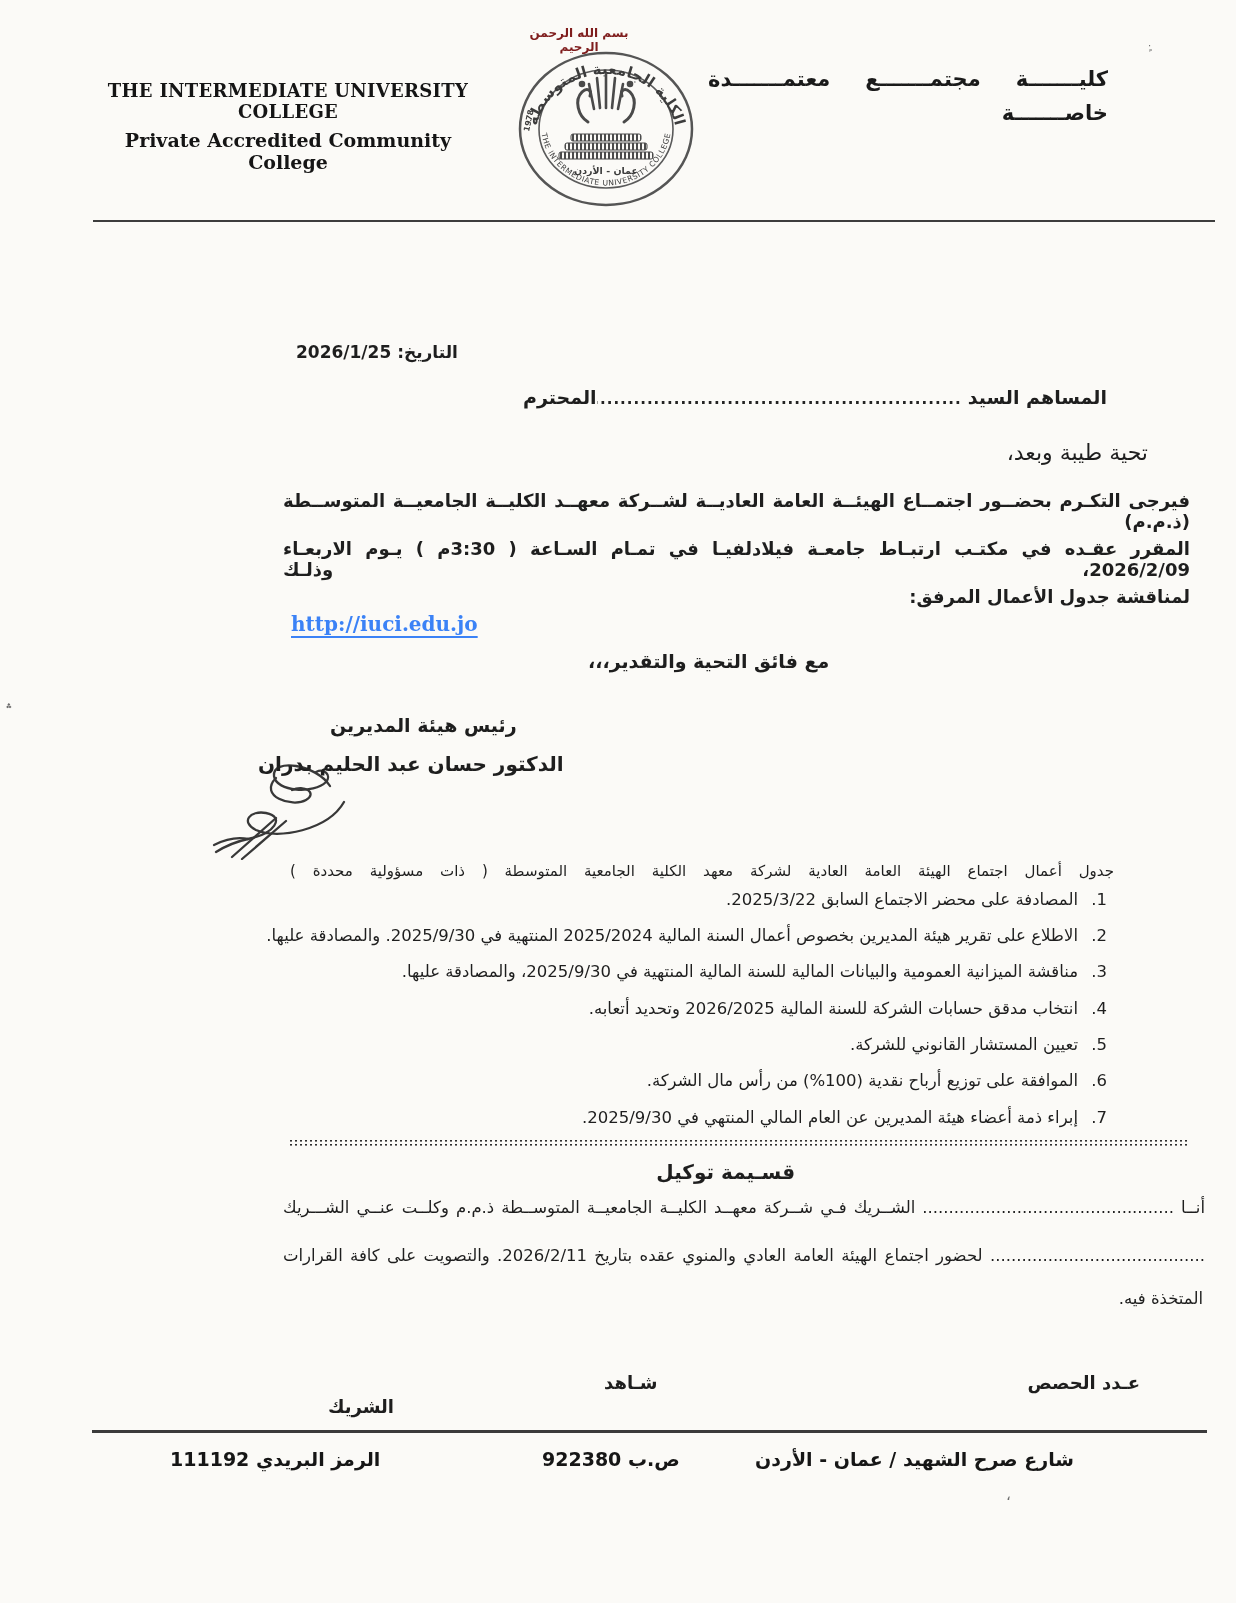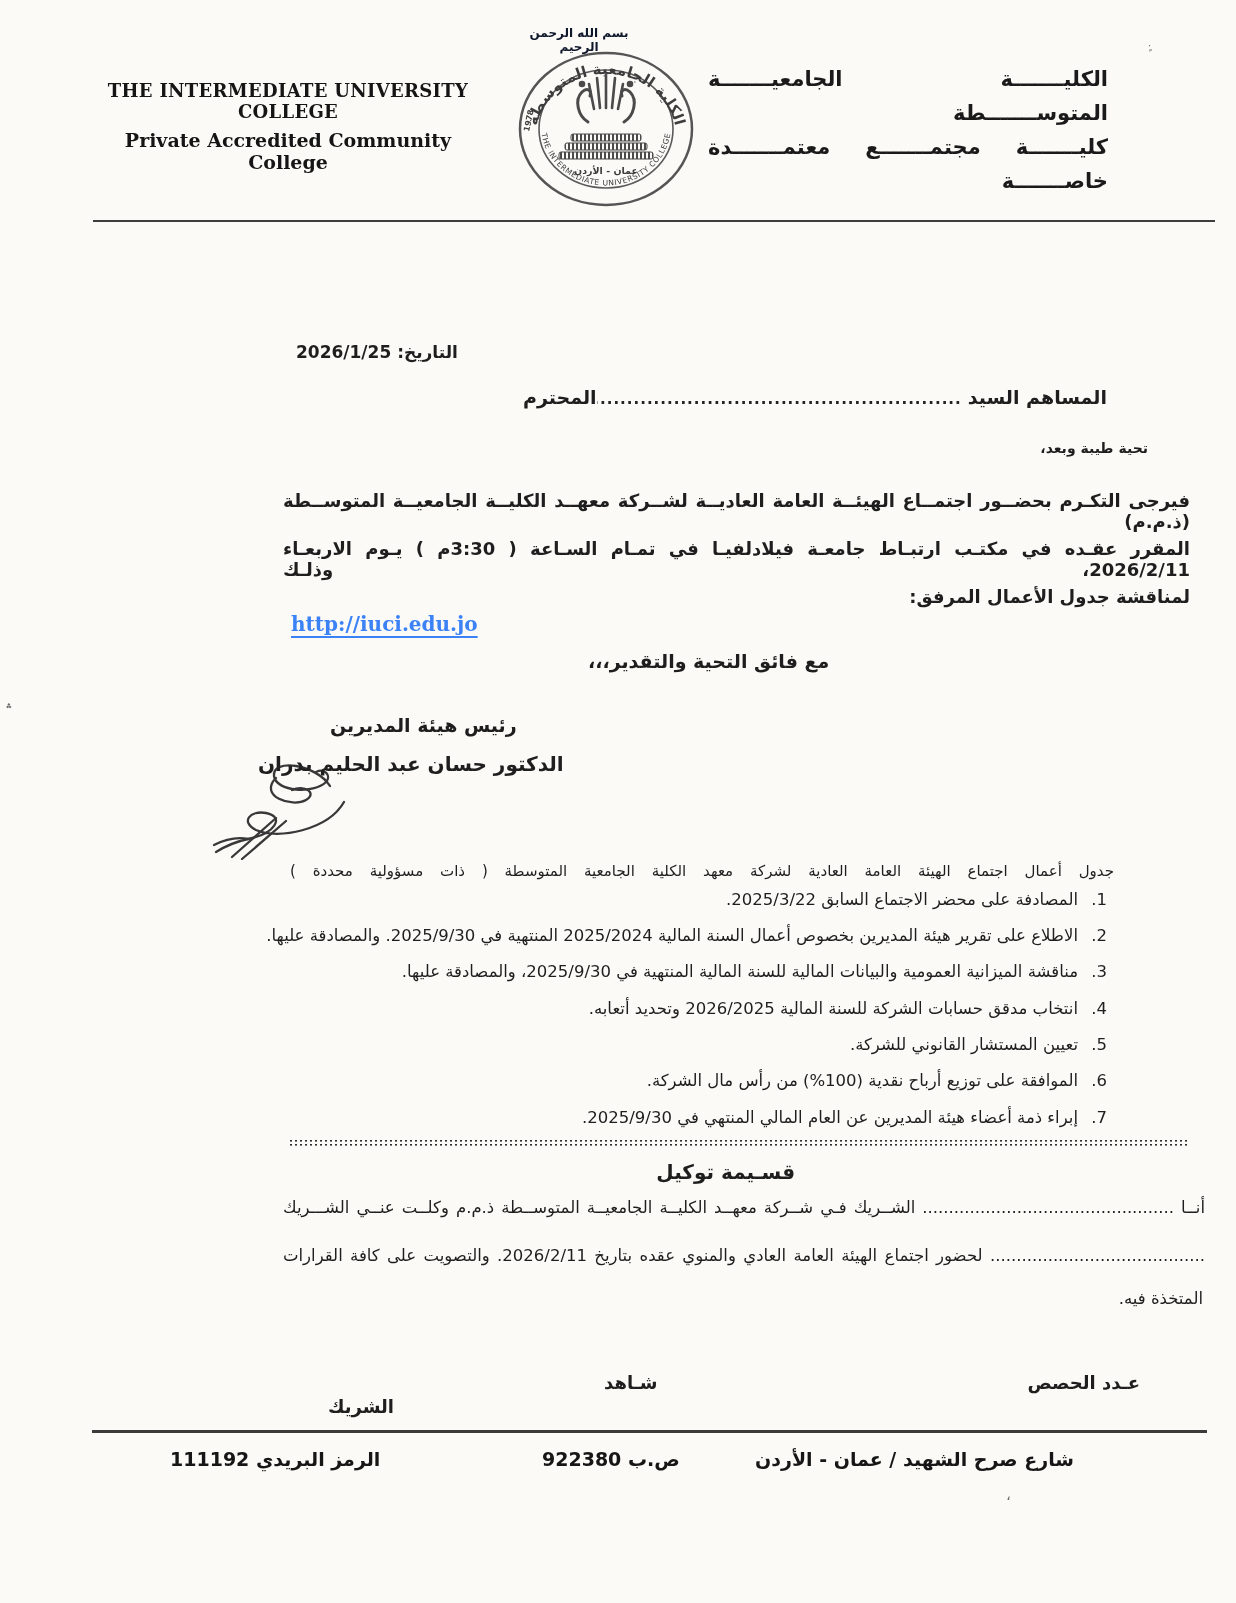--- a/index.html
+++ b/index.html
@@ -8,35 +8,35 @@
     position:relative; width:1236px; height:1603px; margin:0 auto;
     background:#fbfaf7; color:#1e1e1e; overflow:hidden;
     font-family:"DejaVu Sans", sans-serif;
   }
   .abs{position:absolute;}
   .rtl{direction:rtl; unicode-bidi:plaintext;}
   .serif{font-family:"DejaVu Serif","Liberation Serif",serif;}
 
   
   .bismillah{left:524px; top:26px; width:110px; text-align:center;
-    font-size:12px; font-weight:bold; color:#0f172a;}
+    font-size:12px; font-weight:bold; color:#7f1d1d;}
   .en-head{left:88px; top:80px; width:400px; text-align:center; color:#151515;}
   .en-head .t1{font-size:18px; font-weight:bold; letter-spacing:.3px;}
   .en-head .t2{font-size:19px; font-weight:bold; margin-top:7px;}
   .ar-head{left:708px; top:62px; width:400px; text-align:justify; text-align-last:justify;
     font-size:21px; font-weight:bold; color:#1a1a1a; line-height:34px;}
   .head-rule{left:93px; top:220px; width:1122px; height:2px; background:#3d3d3d;}
 
   
   .date-line{left:296px; top:342px; font-size:17px; font-weight:bold;}
   .addressee{left:523px; top:386px; width:584px; display:flex; direction:rtl;
     align-items:flex-end; font-size:19px; font-weight:bold;}
   .addressee .dots{flex:1; overflow:hidden; white-space:nowrap; font-size:15px;
     letter-spacing:1px; padding:0 6px; color:#222;}
-  .salutation{right:88px; top:440px; font-size:14px; font-weight:bold;}
+  .salutation{right:88px; top:440px; font-size:22px; font-weight:normal;}
   .bodyline{left:283px; width:907px; font-size:18px; font-weight:600;
     text-align:justify; text-align-last:justify;}
   .bl1{top:490px;} .bl2{top:538px;}
   .bl3{top:586px; text-align:right; text-align-last:right;}
   .url{left:291px; top:612px; font-size:20px; font-weight:bold; color:#3b82f6;
     text-decoration:underline; text-decoration-thickness:2px; text-underline-offset:5px;}
   .closing{left:588px; top:650px; font-size:19px; font-weight:bold;}
   .signer-title{left:330px; top:714px; font-size:19px; font-weight:bold;}
   .signer-name{left:258px; top:752px; font-size:20px; font-weight:bold;}
   .signature{left:212px; top:760px;}
@@ -129,38 +129,37 @@
 
     <g>
       <rect x="55" y="84" width="70" height="7" rx="2" fill="url(#hatch)" stroke="#4a4a4a" stroke-width="1"></rect>
       <rect x="49" y="93" width="82" height="7" rx="2" fill="url(#hatch)" stroke="#4a4a4a" stroke-width="1"></rect>
       <rect x="43" y="102" width="94" height="7" rx="2" fill="url(#hatch)" stroke="#4a4a4a" stroke-width="1"></rect>
     </g>
     <text x="90" y="124" font-size="9.5" font-weight="bold" text-anchor="middle">عمان - الأردن</text>
   </svg>
 
   <div class="abs ar-head rtl">
-    <div>الكليـــــــة الجامعيـــــــة المتوســـــــطة</div>
     <div>كليـــــــة مجتمـــــــع معتمـــــــدة خاصـــــــة</div>
   </div>
 
   <div class="abs head-rule"></div>
 
   <div class="abs date-line rtl">التاريخ: 2026/1/25</div>
 
   <div class="abs addressee">
     <span>المساهم   السيد</span>
     <span class="dots">...........................................................................</span>
     <span>المحترم</span>
   </div>
 
   <div class="abs salutation rtl">تحية طيبة وبعد،</div>
 
   <div class="abs bodyline bl1 rtl">فيرجى التكـرم بحضــور اجتمــاع الهيئــة العامة العاديــة لشــركة معهــد الكليــة الجامعيــة المتوســطة (ذ.م.م)</div>
-  <div class="abs bodyline bl2 rtl">المقرر عقـده في مكتـب ارتبـاط جامعـة فيلادلفيـا في تمـام السـاعة ( 3:30م ) يـوم الاربعـاء 2026/2/11، وذلـك</div>
+  <div class="abs bodyline bl2 rtl">المقرر عقـده في مكتـب ارتبـاط جامعـة فيلادلفيـا في تمـام السـاعة ( 3:30م ) يـوم الاربعـاء 2026/2/09، وذلـك</div>
   <div class="abs bodyline bl3 rtl">لمناقشة جدول الأعمال المرفق:</div>
 
   <a class="abs url serif" href="#">http://iuci.edu.jo</a>
 
   <div class="abs closing rtl">مع فائق التحية والتقدير،،،</div>
 
   <div class="abs signer-title rtl">رئيس هيئة المديرين</div>
   <div class="abs signer-name rtl">الدكتور حسان عبد الحليم بدران</div>
 
   <svg class="abs signature" width="235" height="100" viewBox="0 0 235 100">

